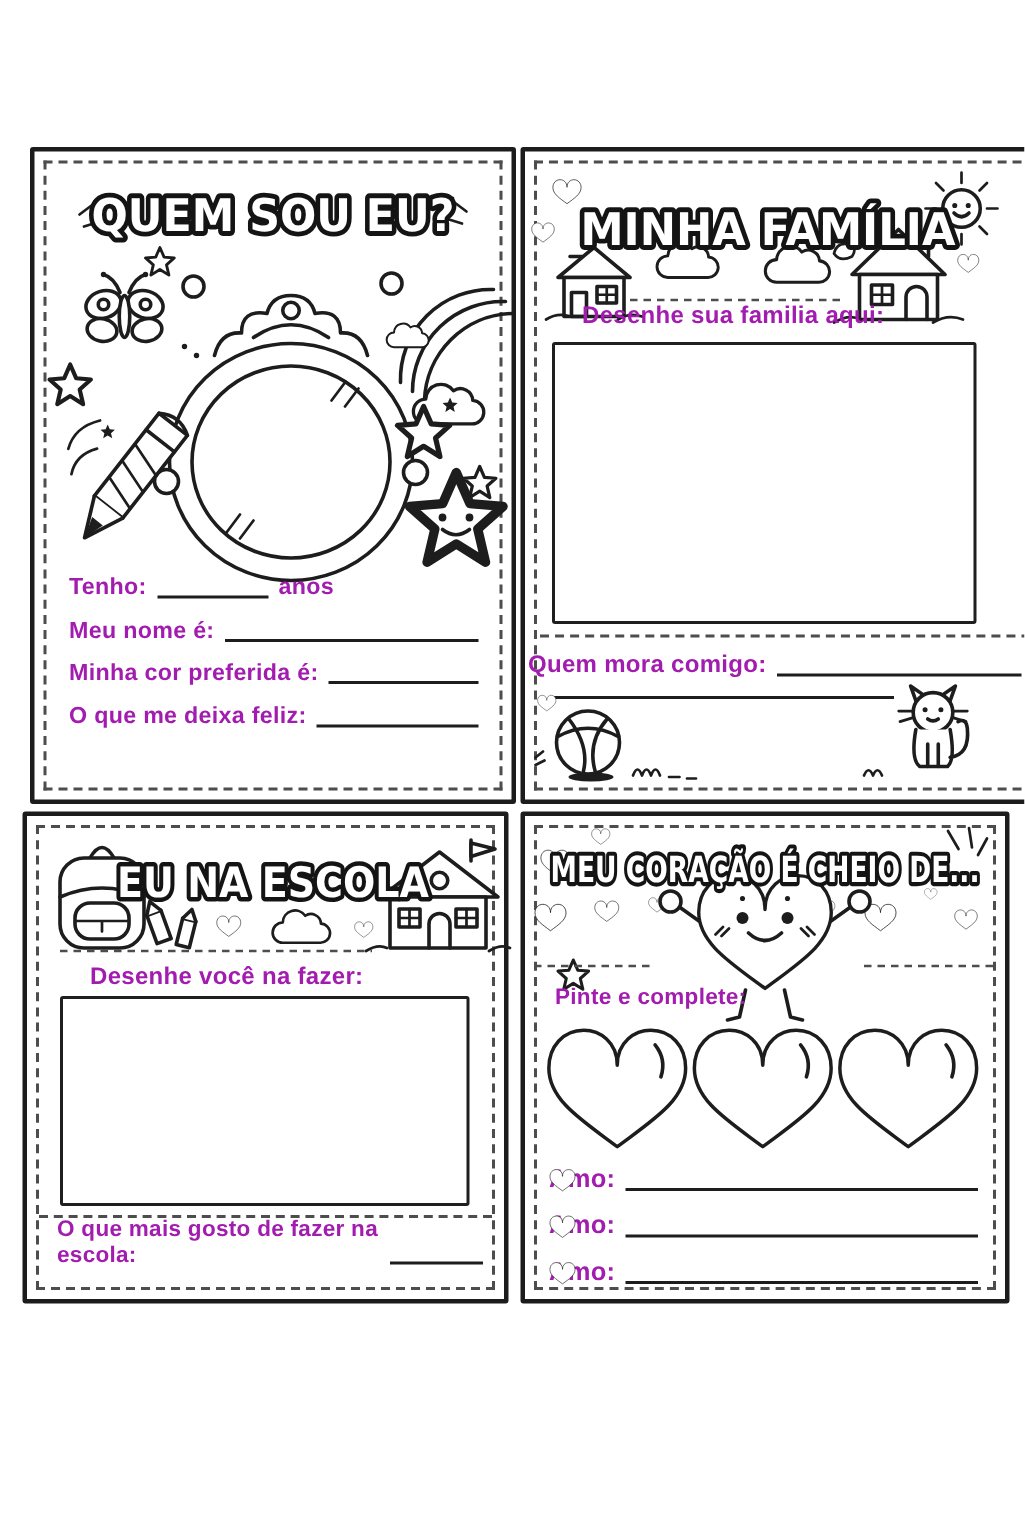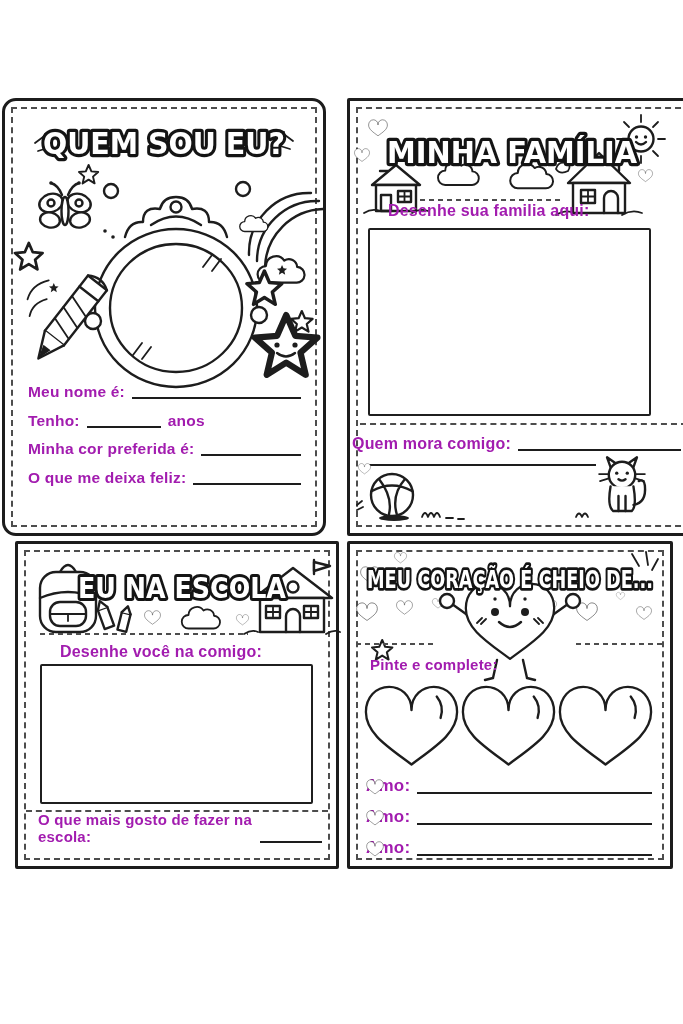--- a/index.html
+++ b/index.html
@@ -1,20 +1,20 @@
 <!DOCTYPE html>
 <html><head>
 <meta charset="utf-8">
 <style>
   html,body{margin:0;padding:0;background:#fff;}
   .sheet{position:relative;width:683px;height:1024px;background:#ffffff;overflow:hidden;
          font-family:"Liberation Sans",sans-serif;color:#161616;}
   .panel{position:absolute;background:#fff;border:3px solid #1c1c1c;border-radius:2px;}
   .inner{position:absolute;inset:6px;border:2px dashed #4d4d4d;pointer-events:none;}
-  .p1{left:2px;top:98px;width:318px;height:432px;border-radius:14px;}
+  .p1{left:20px;top:98px;width:318px;height:432px;}
   .p2{left:347px;top:98px;width:320px;height:432px;padding-left:27px;}
   .p3{left:15px;top:541px;width:318px;height:322px;}
   .p4{left:347px;top:541px;width:320px;height:322px;}
   svg{position:absolute;overflow:visible;}
   .ln{fill:#fff;stroke:#1d1d1d;stroke-width:2.4;stroke-linecap:round;stroke-linejoin:round;vector-effect:non-scaling-stroke;}
   .lnn{fill:none;stroke:#1d1d1d;stroke-width:2.4;stroke-linecap:round;stroke-linejoin:round;vector-effect:non-scaling-stroke;}
   .th{fill:none;stroke:#1d1d1d;stroke-width:1.8;stroke-linecap:round;stroke-linejoin:round;vector-effect:non-scaling-stroke;}
   .fil{fill:#1d1d1d;stroke:none;}
   .dash{fill:none;stroke:#4d4d4d;stroke-width:1.8;stroke-dasharray:5 4;}
   .btitle{font-family:"DejaVu Sans",sans-serif;font-weight:bold;fill:#ffffff;stroke:#141414;
@@ -110,27 +110,27 @@
         <path class="lnn" d="M-12 -56 Q0 -64 12 -56 M-12 -42 h24"></path>
         <path class="th" d="M-12 -30 l24 8 M-12 -16 l24 8 M-12 -2 l24 8"></path>
         <path class="ln" d="M-12 14 L0 40 L12 14"></path>
         <path class="fil" d="M-4.5 26 L0 40 L4.5 26 Z"></path>
         <path class="th" d="M-30 -12 q-9 12 -3 24 M-40 -28 q-11 14 -5 28"></path>
       </g>
     </svg>
 
     <div style="position:absolute;left:23px;right:22px;top:280px">
       <div class="row" style="height:20px;margin-bottom:8.5px">
-        <span class="hlabel" style="font-size:15.5px">Meu nome é:</span>
-        <span class="wl"></span>
-      </div>
-      <div class="row" style="height:20px;margin-bottom:8.5px">
         <span class="hlabel" style="font-size:15.5px">Tenho:</span>
         <span class="wl short"></span>
         <span class="hlabel" style="font-size:15.5px">anos</span>
+      </div>
+      <div class="row" style="height:20px;margin-bottom:8.5px">
+        <span class="hlabel" style="font-size:15.5px">Meu nome é:</span>
+        <span class="wl"></span>
       </div>
       <div class="row" style="height:20px;margin-bottom:8.5px">
         <span class="hlabel" style="font-size:15.5px">Minha cor preferida é:</span>
         <span class="wl"></span>
       </div>
       <div class="row" style="height:20px">
         <span class="hlabel" style="font-size:15.5px">O que me deixa feliz:</span>
         <span class="wl"></span>
       </div>
     </div>
@@ -243,21 +243,21 @@
       <g transform="translate(106,70) rotate(14) scale(0.9)">
         <rect class="ln" x="-5" y="-10" width="10" height="20"></rect>
         <path class="ln" d="M-5 -10 L0 -18 L5 -10"></path>
       </g>
       <use href="#hrt" class="ln" transform="translate(126,58) scale(0.17)"></use>
       <use href="#cld" class="ln" transform="translate(160,54) scale(0.75)"></use>
       <use href="#hrt" class="ln" transform="translate(218,62) scale(0.13)"></use>
       <path class="dash" d="M22 82 H230"></path>
     </svg>
 
-    <div class="hlabel" style="position:absolute;left:42px;top:99px;font-size:16px">Desenhe você na comigo:</div>
+    <div class="hlabel" style="position:absolute;left:42px;top:99px;font-size:16px">Desenhe você na fazer:</div>
 
     <div class="box" style="left:22px;top:120px;width:269px;height:136px"></div>
 
     <div class="sep" style="left:8px;right:8px;top:266px"></div>
 
     <div class="row" style="position:absolute;left:20px;right:14px;top:282px;height:19px">
       <span class="hlabel" style="font-size:15px">O que mais gosto de fazer na escola:</span>
       <span class="wl" style="flex:0 0 62px"></span>
     </div>
   </div>

